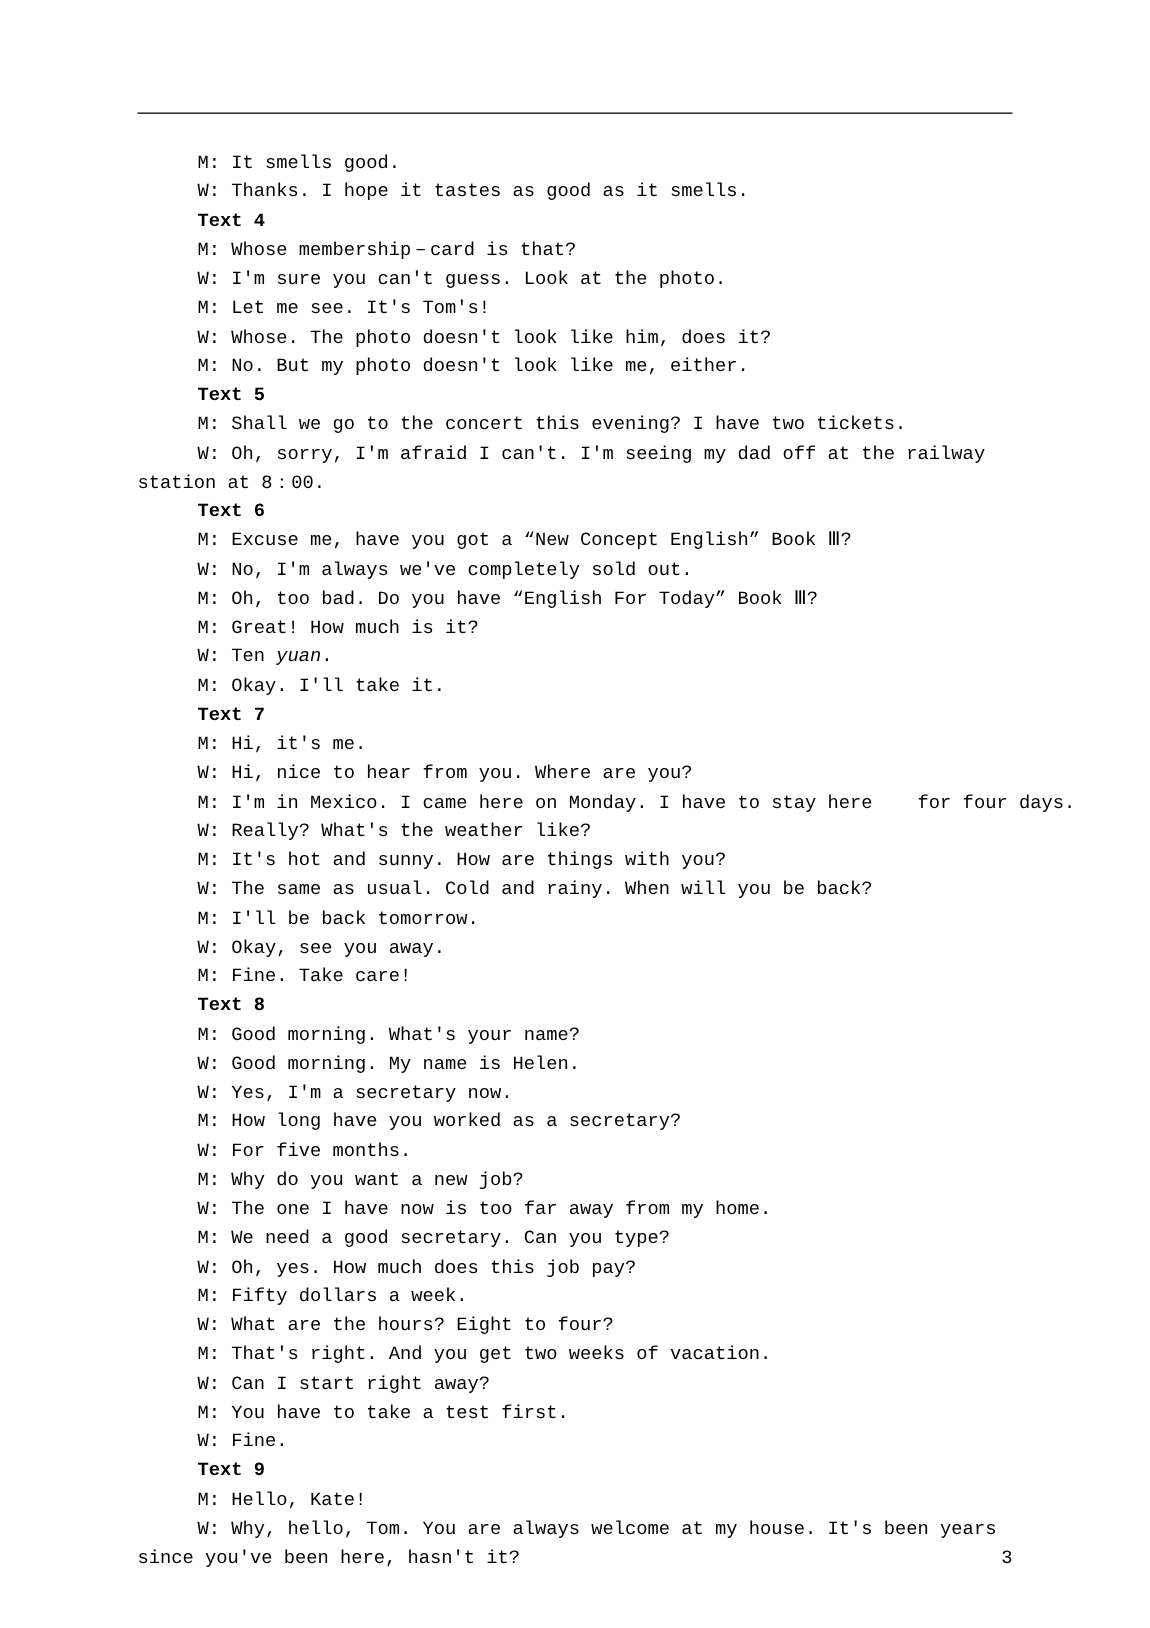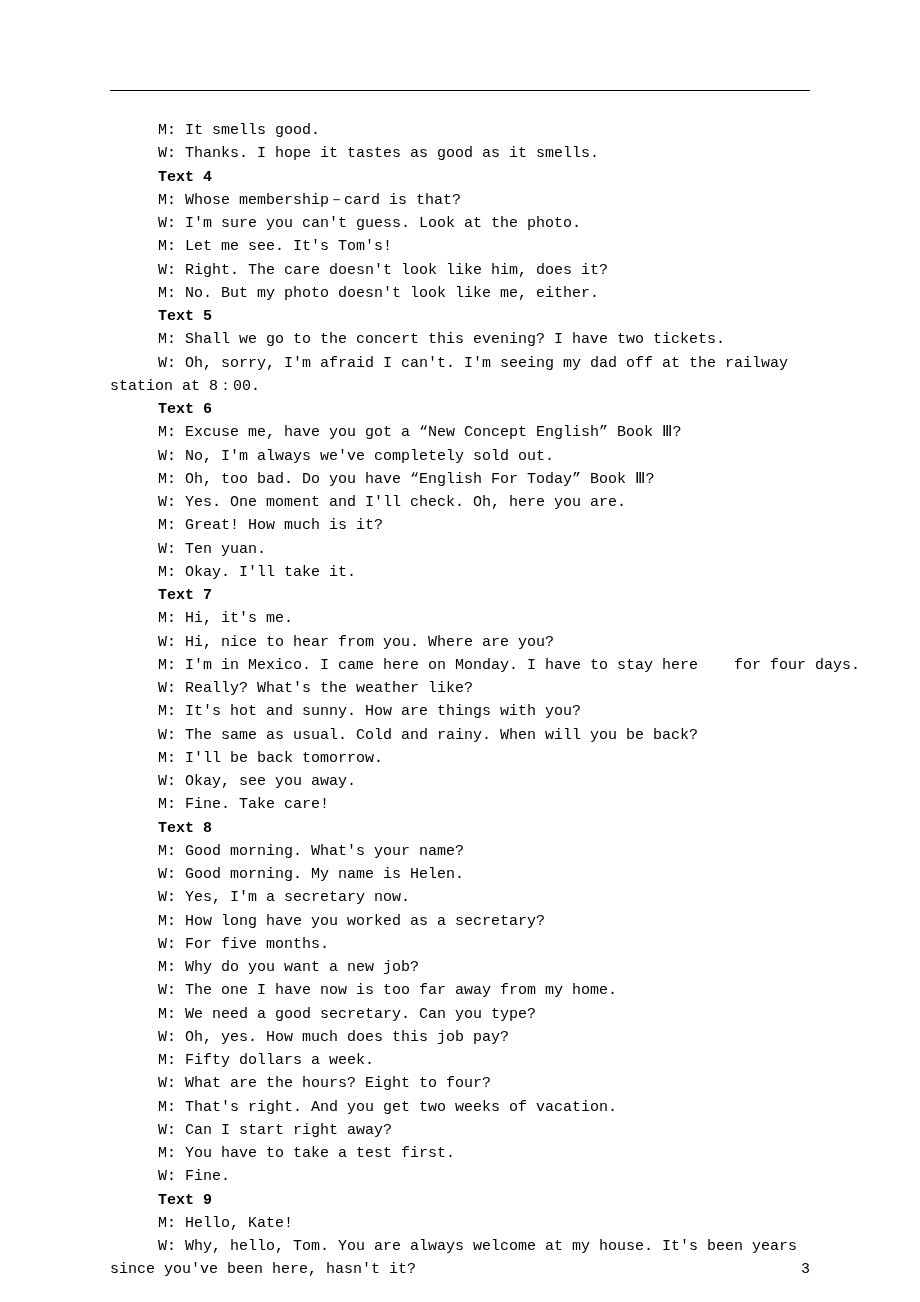--- a/index.html
+++ b/index.html
@@ -32,20 +32,21 @@
   .hang-indent {
     padding-left: 48px;
     text-indent: -48px;
     margin-left: 0;
     white-space: normal;
   }
   .heading {
     font-weight: bold;
   }
   .italic {
+    font-style: italic;
     margin-top: 12px;
   }
   .page-number {
     position: absolute;
     bottom: 40px;
     right: 110px;
     font-size: 15px;
   }
 </style>
 </head>
@@ -53,32 +54,31 @@
 
 <div class="page">
   <div class="hr-top"></div>
   <div id="content">
       <div class="line indent">M: It smells good.</div>
       <div class="line indent">W: Thanks. I hope it tastes as good as it smells.</div>
       <div class="line indent heading">Text 4</div>
       <div class="line indent">M: Whose membership－card is that?</div>
       <div class="line indent">W: I'm sure you can't guess. Look at the photo.</div>
       <div class="line indent">M: Let me see. It's Tom's!</div>
-      <div class="line indent">W: Right. The care doesn't look like him, does it?</div>
+      <div class="line indent">W: Whose. The photo doesn't look like him, does it?</div>
       <div class="line indent">M: No. But my photo doesn't look like me, either.</div>
       <div class="line indent heading">Text 5</div>
       <div class="line indent">M: Shall we go to the concert this evening? I have two tickets.</div>
       <div class="hang-indent" style="white-space: normal; padding-left: 0px; text-indent: 0px; font-family: Liberation Mono, monospace;">
         <div style="text-indent: 48px; white-space: normal;">W: Oh, sorry, I'm afraid I can't. I'm seeing my dad off at the    railway station at 8：00.</div>
       </div>
       <div class="line indent heading">Text 6</div>
       <div class="line indent">M: Excuse me, have you got a “New Concept English” Book Ⅲ?</div>
       <div class="line indent">W: No, I'm always we've completely sold out.</div>
       <div class="line indent">M: Oh, too bad. Do you have “English For Today” Book Ⅲ?</div>
-      <div class="line indent">W: Yes. One moment and I'll check. Oh, here you are.</div>
       <div class="line indent">M: Great! How much is it?</div>
       <div class="line indent">W: Ten <span class="italic">yuan</span>.</div>
       <div class="line indent">M: Okay. I'll take it.</div>
       <div class="line indent heading">Text 7</div>
       <div class="line indent">M: Hi, it's me.</div>
       <div class="line indent">W: Hi, nice to hear from you. Where are you?</div>
       <div class="line indent">M: I'm in Mexico. I came here on Monday. I have to stay here    for four days.</div>
       <div class="line indent">W: Really? What's the weather like?</div>
       <div class="line indent">M: It's hot and sunny. How are things with you?</div>
       <div class="line indent">W: The same as usual. Cold and rainy. When will you be back?</div>

